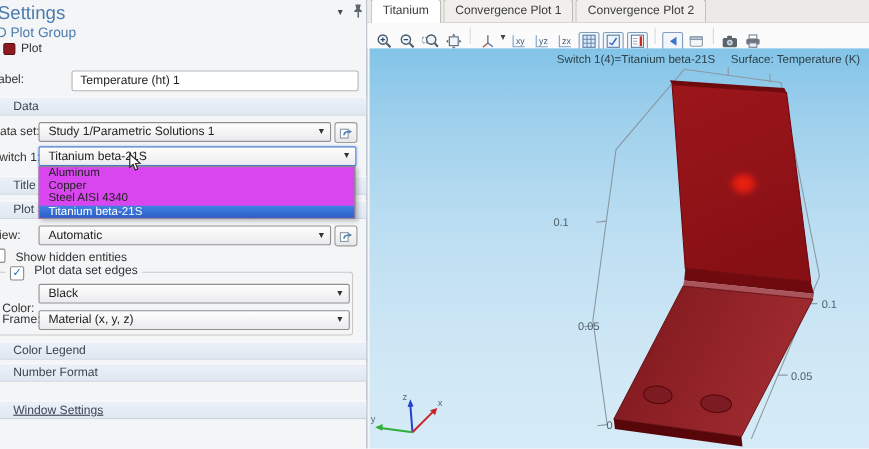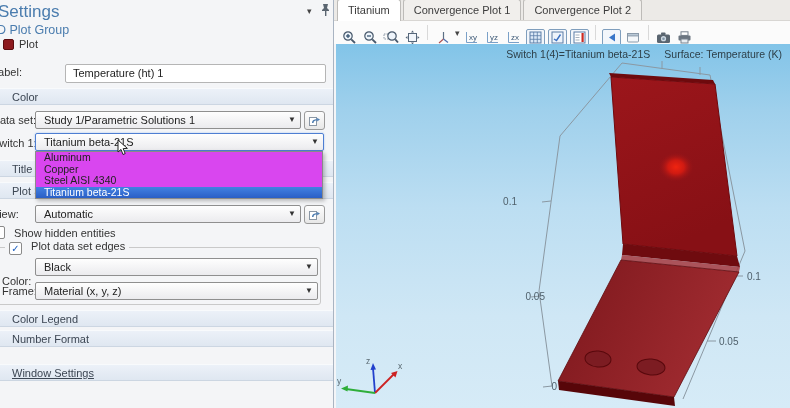--- a/index.html
+++ b/index.html
@@ -74,21 +74,21 @@
     <div class="ssub">3D Plot Group</div>
 
     <div class="plotrow">
       <span class="plotswatch"></span>
       <span>Plot</span>
     </div>
 
     <div class="rowlabel" style="top:66px;">Label:</div>
     <div class="textfield" style="top:64px;">Temperature (ht) 1</div>
 
-    <div class="secbar" style="top:88px;">Color</div>
+    <div class="secbar" style="top:88px;">Data</div>
 
     <div class="rowlabel" style="top:114px;">Data set:</div>
     <div class="combo" style="left:35px;top:111px;width:256px;">
       <span>Study 1/Parametric Solutions 1</span>
       <span class="arr">▼</span>
     </div>
     <div class="auxbtn" style="left:304px;top:111px;">
       <svg width="13" height="13" viewBox="0 0 13 13">
         <rect x="1.5" y="3.5" width="7" height="8" fill="#fff" stroke="#8a97a5"></rect>
         <path d="M4 9 C4 5.5 7 5 9.5 5.2 L8.2 3.4 L12 5.6 L8.2 8 L9.5 6.4 C7.5 6.3 5.5 6.7 5.5 9 Z" fill="#4f7fb3"></path>

